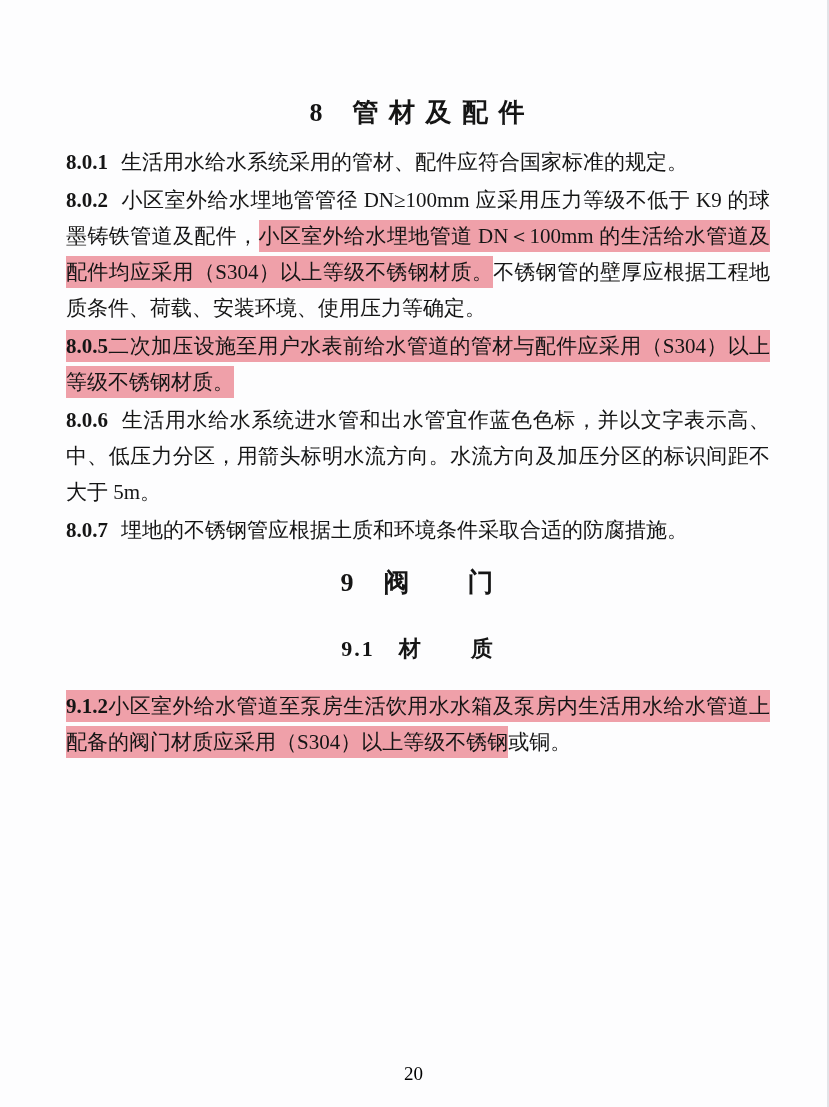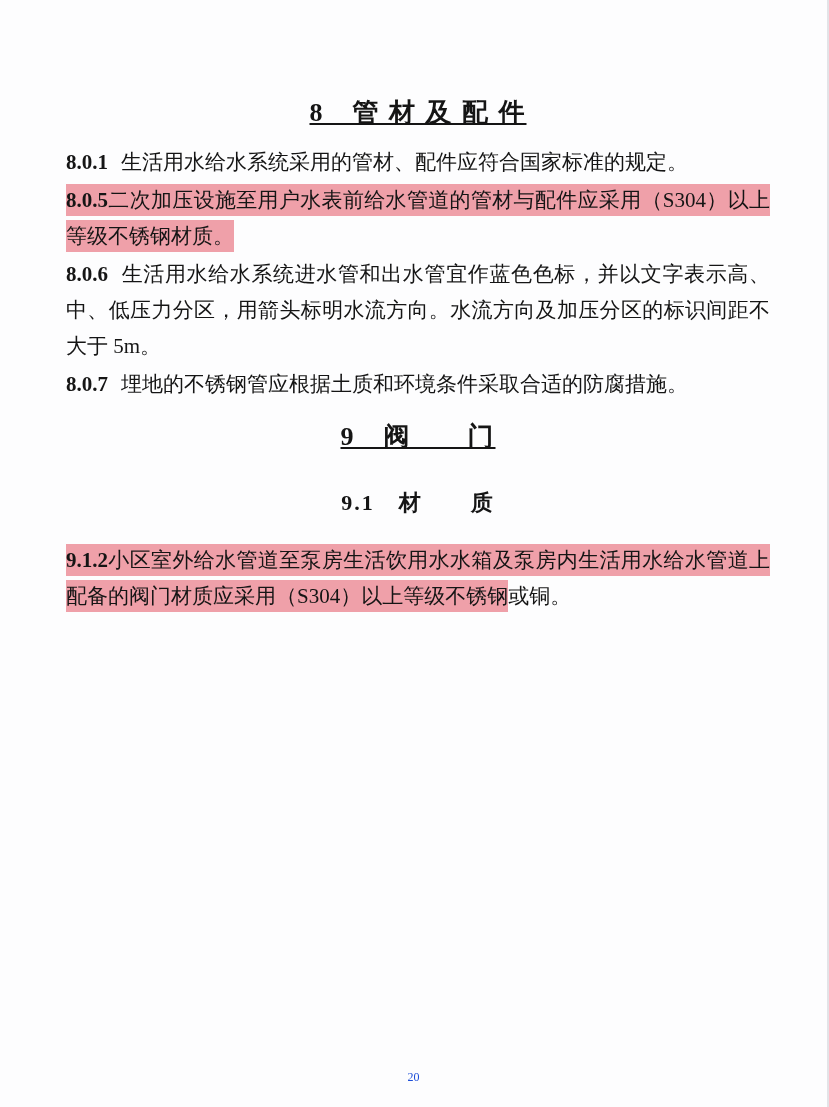--- a/index.html
+++ b/index.html
@@ -18,21 +18,20 @@
   .doc {
     padding: 96px 57px 0 66px;
   }
   .chapter-title {
     font-size: 26px;
     font-weight: 700;
     text-align: center;
     letter-spacing: 2px;
     margin: 18px 0 14px;
     line-height: 34px;
-    text-decoration: underline;
   }
   .doc > .chapter-title:first-child { margin-top: 0; }
   .section-title {
     font-size: 22px;
     font-weight: 700;
     text-align: center;
     letter-spacing: 2px;
     margin: 34px 0 24px;
     line-height: 30px;
   }
@@ -52,30 +51,31 @@
     padding: 4px 0;
     -webkit-box-decoration-break: clone;
     box-decoration-break: clone;
   }
   .page-footer {
     position: absolute;
     bottom: 22px;
     left: 0;
     width: 100%;
     text-align: center;
-    font-size: 12px;
-    color: #1d4ed8;
+    font-size: 19px;
+    color: #000000;
   }
 </style>
 </head>
 <body>
 
 <main class="doc">
     <div class="chapter-title">8　管 材 及 配 件</div>
     <p class="clause"><span class="b ">8.0.1</span><span class="">生活用水给水系统采用的管材、配件应符合国家标准的规定。</span></p>
+    <p class="clause"><span class="b ">8.0.2</span><span class="">小区室外给水埋地管管径 DN≥100mm 应采用压力等级不低于 K9 的球墨铸铁管道及配件，</span><span class="h">小区室外给水埋地管道 DN＜100mm 的生活给水管道及配件均应采用（S304）以上等级不锈钢材质。</span><span class="">不锈钢管的壁厚应根据工程地质条件、荷载、安装环境、使用压力等确定。</span></p>
     <p class="clause"><span class="b h">8.0.5</span><span class="h">二次加压设施至用户水表前给水管道的管材与配件应采用（S304）以上等级不锈钢材质。</span></p>
     <p class="clause"><span class="b ">8.0.6</span><span class="">生活用水给水系统进水管和出水管宜作蓝色色标，并以文字表示高、中、低压力分区，用箭头标明水流方向。水流方向及加压分区的标识间距不大于 5m。</span></p>
     <p class="clause"><span class="b ">8.0.7</span><span class="">埋地的不锈钢管应根据土质和环境条件采取合适的防腐措施。</span></p>
     <div class="chapter-title">9　阀　　门</div>
     <div class="section-title">9.1　材　　质</div>
     <p class="clause"><span class="b h">9.1.2</span><span class="h">小区室外给水管道至泵房生活饮用水水箱及泵房内生活用水给水管道上配备的阀门材质应采用（S304）以上等级不锈钢</span><span class="">或铜。</span></p>
   </main>
 
 <div class="page-footer">20</div>
 

